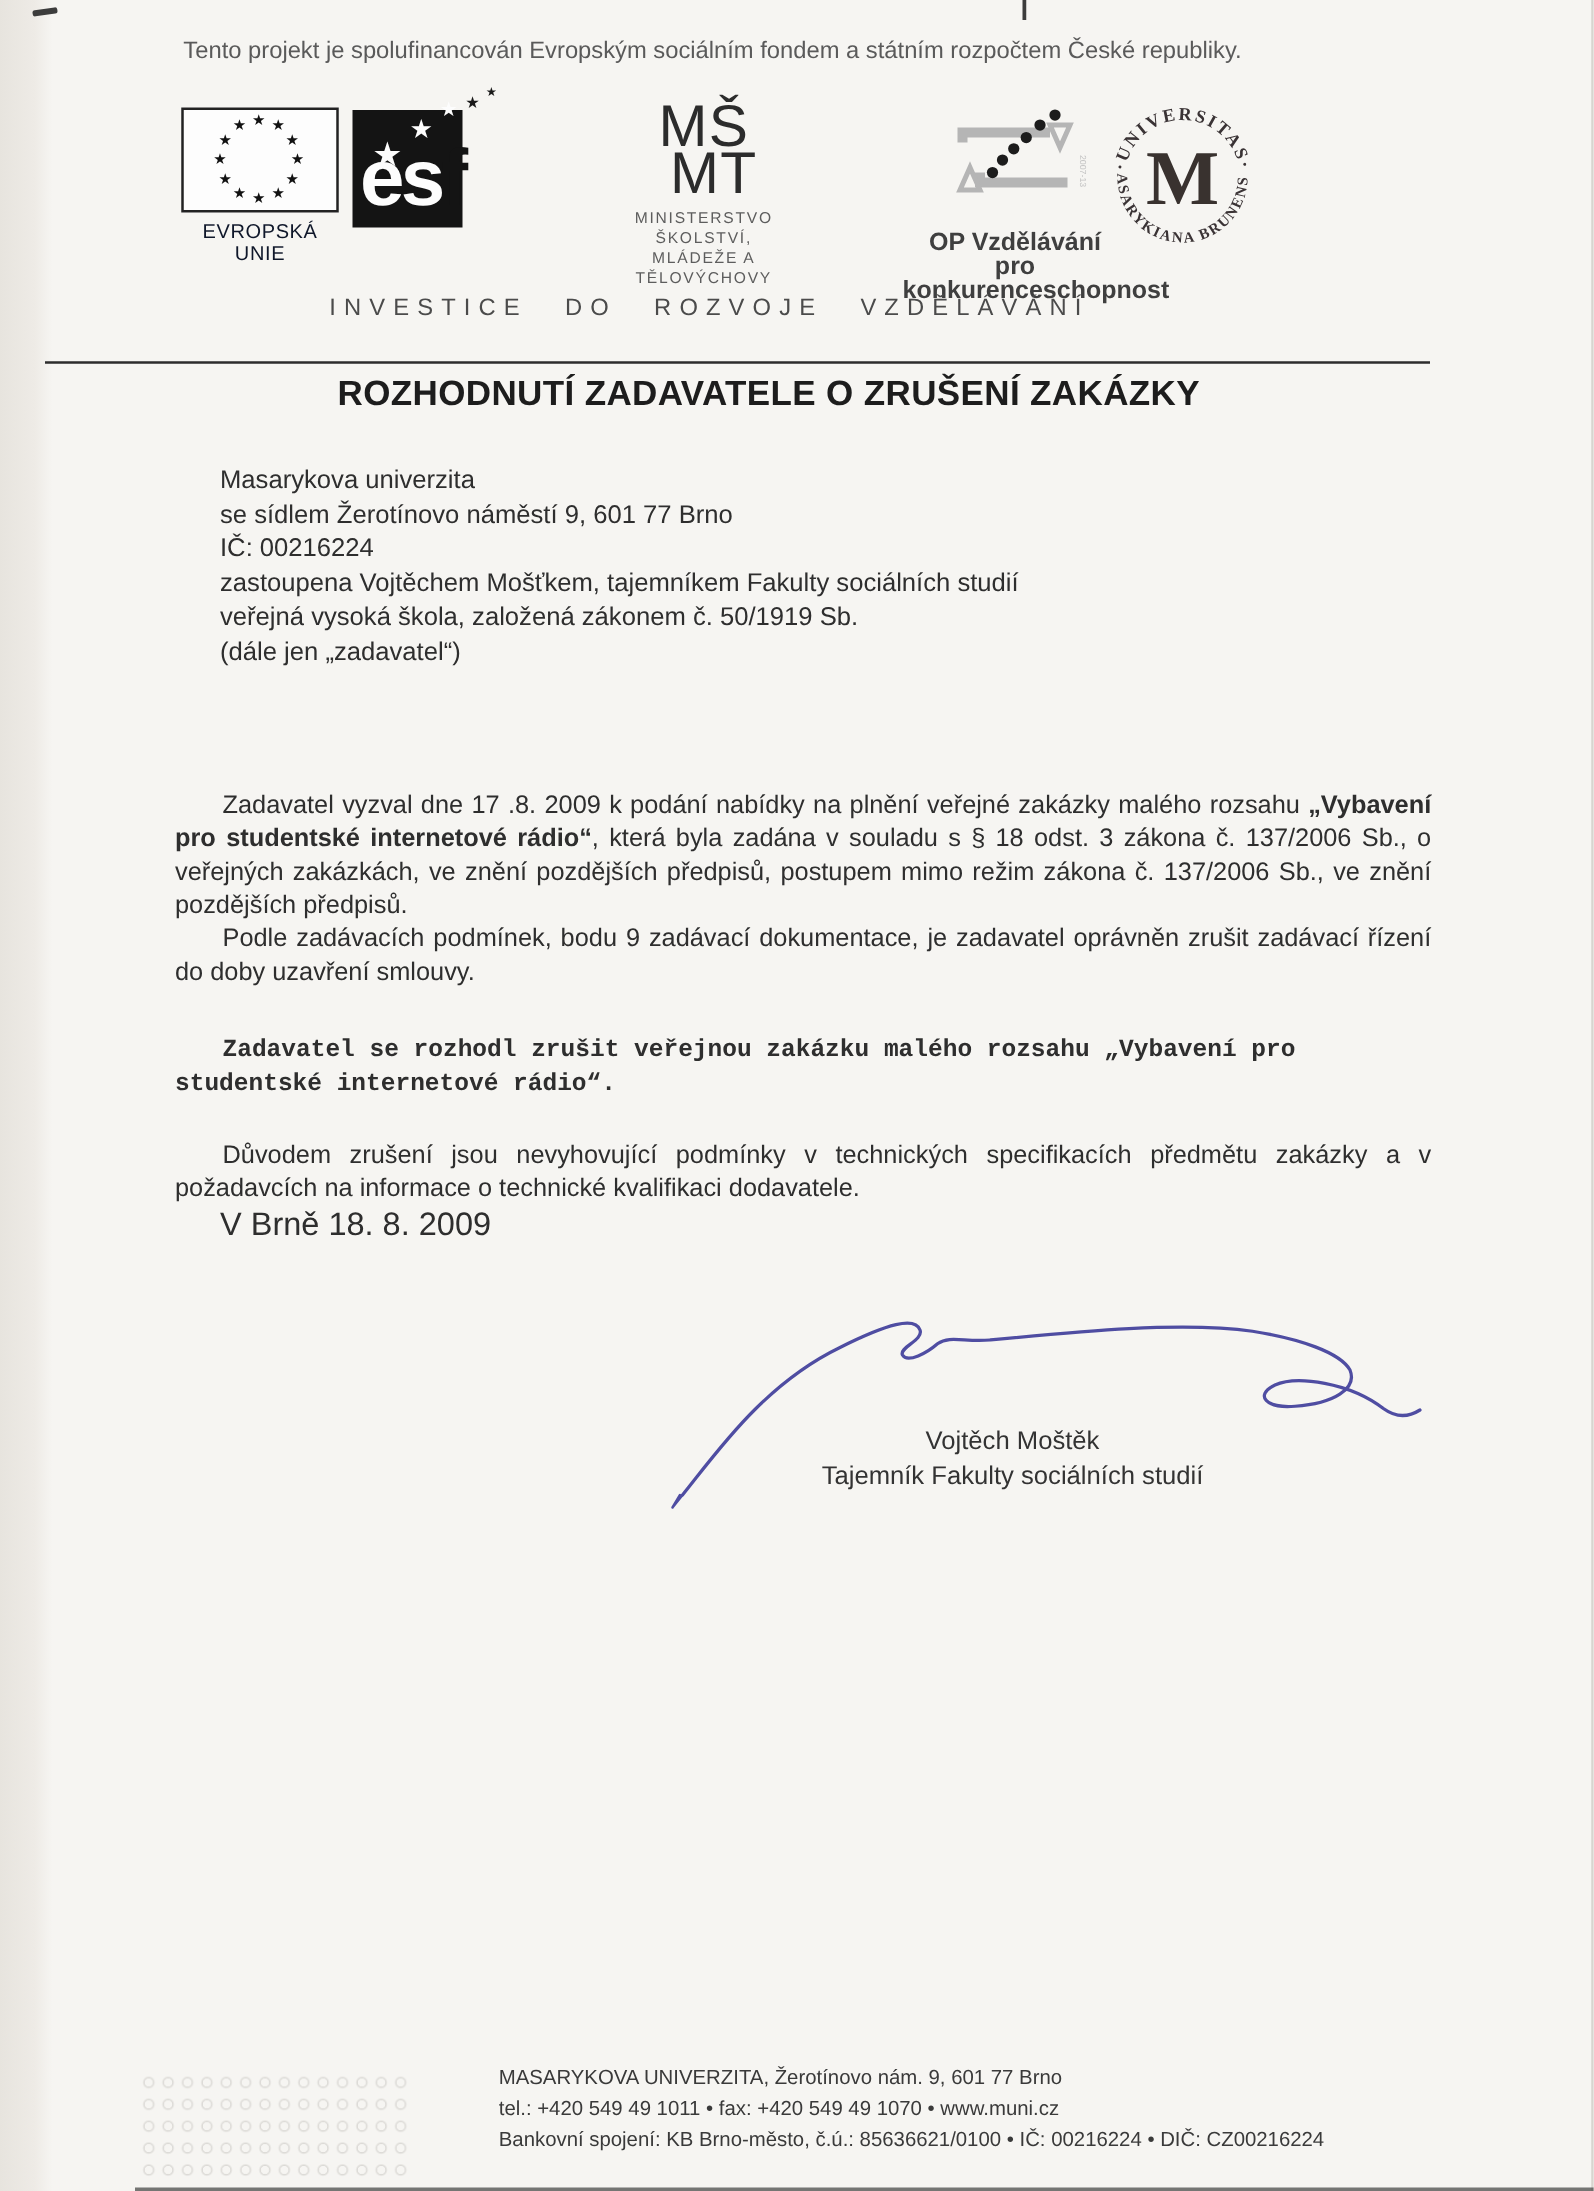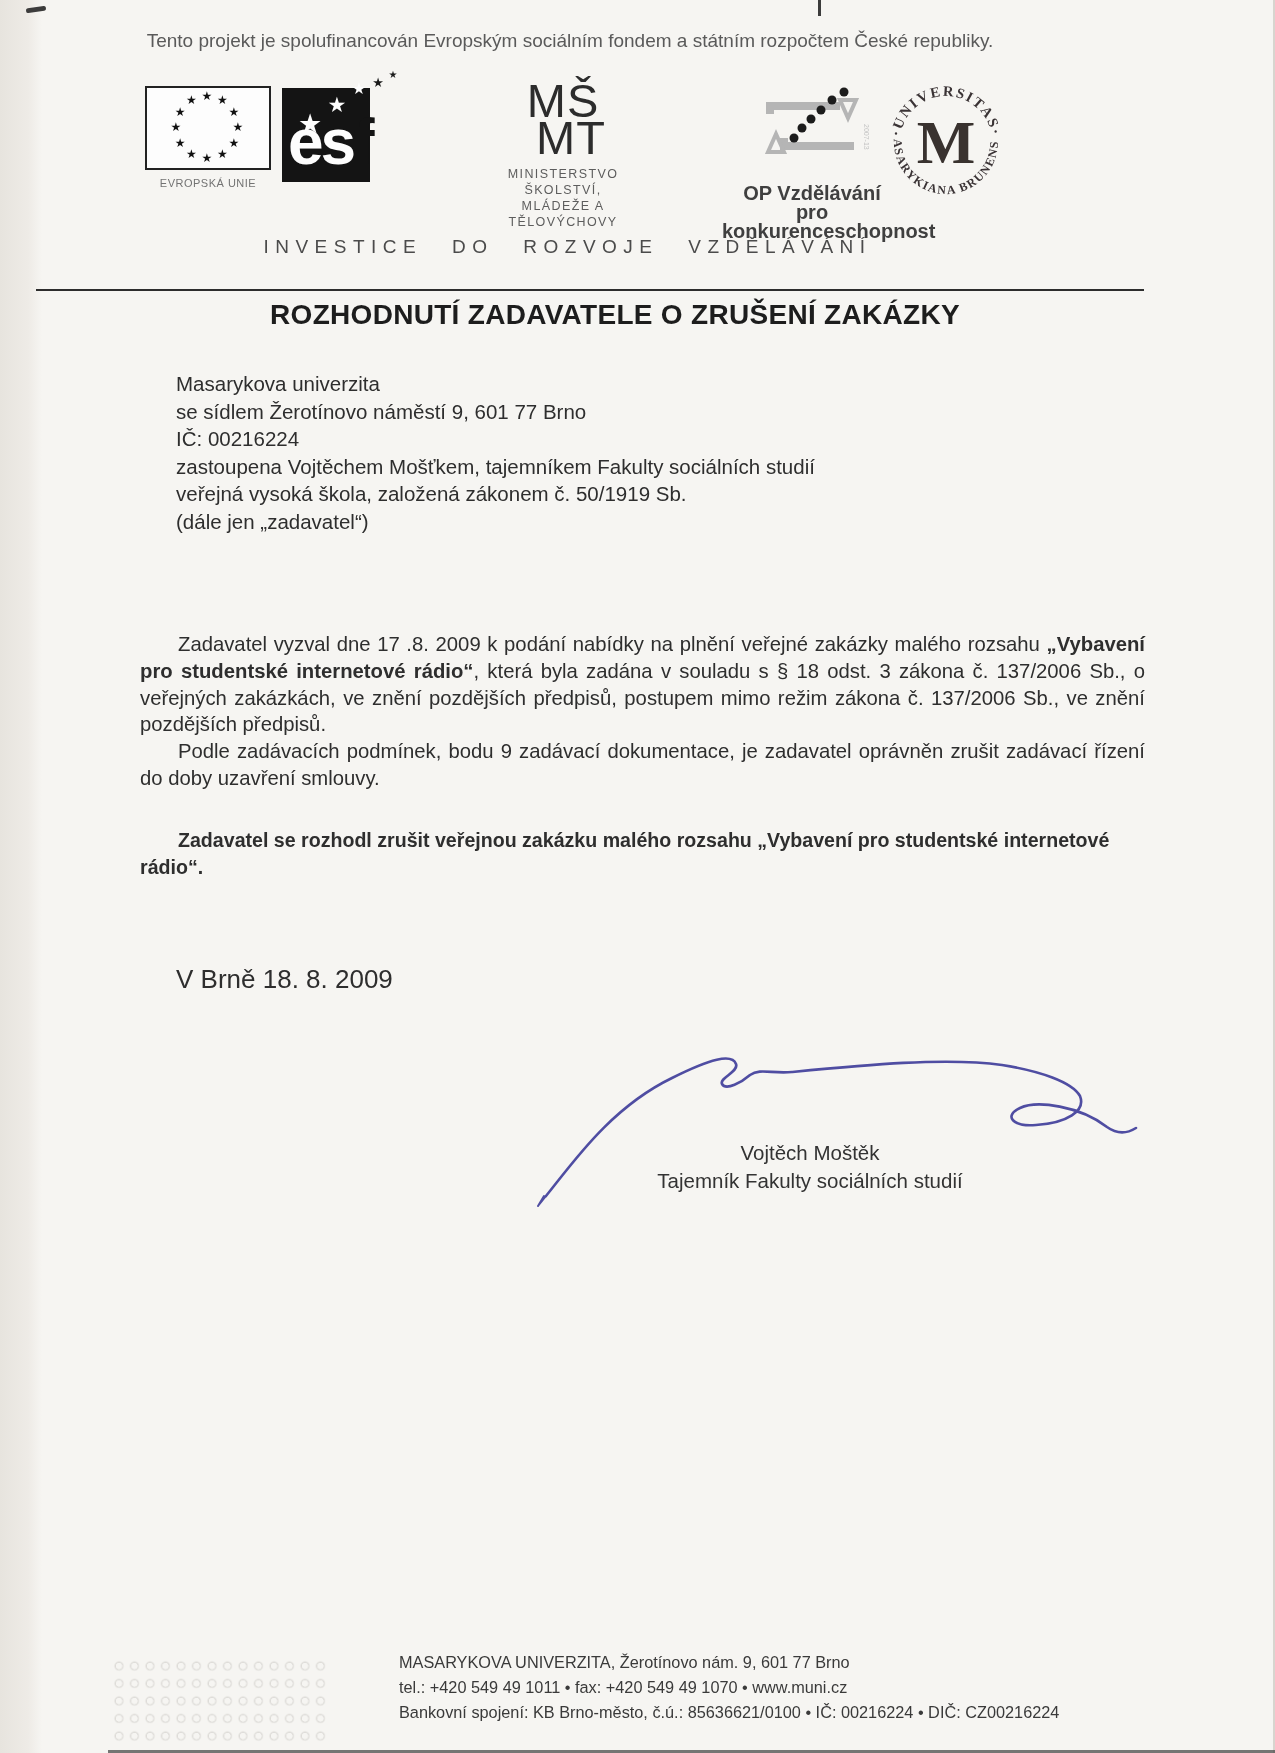--- a/index.html
+++ b/index.html
@@ -14,21 +14,21 @@
   .mark-tc{position:absolute;left:818px;top:0;width:3px;height:16px;background:#3c3c3c;}
   .edge-bottom{position:absolute;left:108px;right:0;bottom:0;height:3px;background:#4a4a48;opacity:.75;}
   .edge-right{position:absolute;top:0;right:0;width:2px;height:100%;background:#d8d5cf;}
   
   .disclaimer{position:absolute;top:30px;left:0;width:1140px;text-align:center;font-size:19px;color:#5a5a5a;}
   .logo-row{position:absolute;top:82px;left:0;width:1275px;height:140px;}
   
   .eu{position:absolute;left:145px;top:4px;width:126px;text-align:center;}
   .eu-flag{position:relative;width:122px;height:80px;border:2px solid #222;background:#fdfdfd;margin:0 auto;}
   .eu-star{position:absolute;font-size:12px;color:#111;transform:translate(-50%,-50%);}
-  .eu-caption{margin-top:7px;font-size:11px;color:#737373;letter-spacing:.5px;}
+  .eu-caption{margin-top:7px;font-size:16px;color:#0f172a;letter-spacing:.5px;}
   
   .esf{position:absolute;left:282px;top:2px;width:120px;height:108px;}
   .esf-square{position:absolute;left:0;top:4px;width:88px;height:94px;background:#141414;}
   .esf-star{position:absolute;transform:translate(-50%,-50%);line-height:1;}
   .esf-text{position:absolute;left:6px;top:26px;font-size:64px;font-weight:bold;letter-spacing:-3px;line-height:1;}
   .esf-text .w{color:#fdfdfd;}
   .esf-text .b{color:#141414;}
   
   .msmt{position:absolute;left:478px;top:0;width:170px;text-align:center;color:#2c2c2c;}
   .msmt-mark{font-size:47px;font-weight:400;line-height:37px;letter-spacing:1px;}
@@ -43,21 +43,21 @@
   .investice{position:absolute;top:236px;left:0;width:1135px;text-align:center;
     font-size:19px;color:#4b4b4b;font-weight:500;letter-spacing:6.5px;word-spacing:18px;}
   .rule{position:absolute;top:289px;left:36px;width:1108px;height:2px;background:#2d2d2d;}
   .doc-title{position:absolute;top:299px;left:0;width:1230px;text-align:center;
     font-size:28px;font-weight:bold;color:#1d1d1d;letter-spacing:.3px;}
   
   .address{position:absolute;left:176px;top:370px;font-size:20.5px;line-height:27.5px;color:#2e2e2e;}
   .body-text{position:absolute;left:140px;top:631px;width:1005px;font-size:20.3px;line-height:26.8px;color:#2e2e2e;}
   .body-text p{margin:0;text-indent:38px;}
   .body-text p.j{text-align:justify;}
-  .para-strong{margin-top:35px !important;font-size:19.6px;}
+  .para-strong{margin-top:35px !important;font-size:19.6px;font-family:Liberation Mono, monospace;}
   .para-last{margin-top:31px !important;}
   .date-line{position:absolute;left:176px;top:964px;font-size:26px;color:#2e2e2e;}
   
   .signature{position:absolute;left:522px;top:1038px;width:618px;height:172px;}
   .signer{position:absolute;left:595px;top:1139px;width:430px;text-align:center;
     font-size:20.5px;line-height:28px;color:#333;}
   
   .dots{position:absolute;left:112px;top:1658px;width:214px;height:86px;opacity:.8;
     background-image:radial-gradient(circle at 7px 8px,rgba(0,0,0,0) 3px,#d3d1cd 3.6px,rgba(0,0,0,0) 5.2px);
     background-size:15.5px 17.5px;}
@@ -168,20 +168,21 @@
     <div>IČ: 00216224</div>
     <div>zastoupena Vojtěchem Mošťkem, tajemníkem Fakulty sociálních studií</div>
     <div>veřejná vysoká škola, založená zákonem č. 50/1919 Sb.</div>
     <div>(dále jen „zadavatel“)</div>
   </div>
 
   <div class="body-text">
     <p class="j"><span>Zadavatel vyzval dne 17 .8. 2009 k podání nabídky na plnění veřejné zakázky malého rozsahu </span><b>„Vybavení pro studentské internetové rádio“</b><span>, která byla zadána v souladu s § 18 odst. 3 zákona č. 137/2006 Sb., o veřejných zakázkách, ve znění pozdějších předpisů, postupem mimo režim zákona č. 137/2006 Sb., ve znění pozdějších předpisů.</span></p>
     <p class="j">Podle zadávacích podmínek, bodu 9 zadávací dokumentace, je zadavatel oprávněn zrušit zadávací řízení do doby uzavření smlouvy.</p>
     <p class="para-strong"><b>Zadavatel se rozhodl zrušit veřejnou zakázku malého rozsahu „Vybavení pro studentské internetové rádio“.</b></p>
+    <p class="para-last j">Důvodem zrušení jsou nevyhovující podmínky v technických specifikacích předmětu zakázky a v požadavcích na informace o technické kvalifikaci dodavatele.</p>
   </div>
 
   <div class="date-line">V Brně 18. 8. 2009</div>
 
   <svg class="signature" viewBox="0 0 618 172">
     <path d="M 24,158
              C 50,126 88,70 150,40
              C 188,21 210,15 214,26
              C 217,34 197,40 200,46
              C 204,53 220,44 228,37

